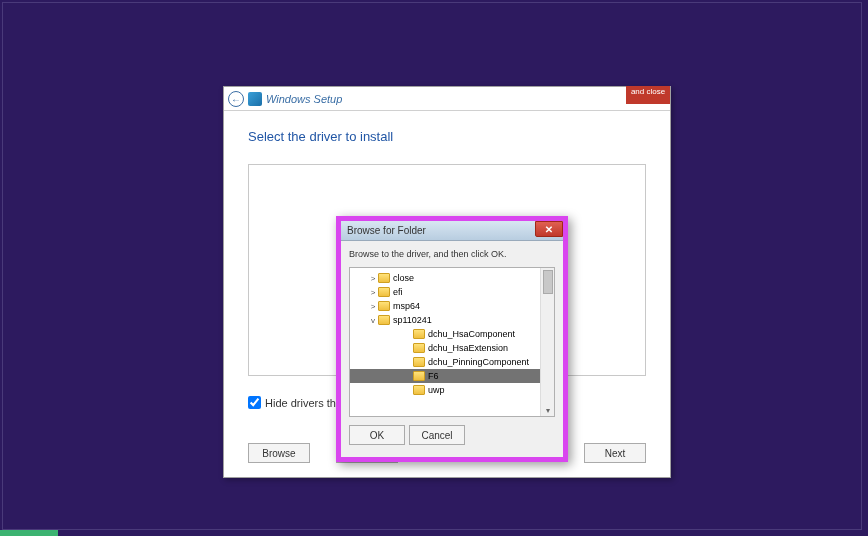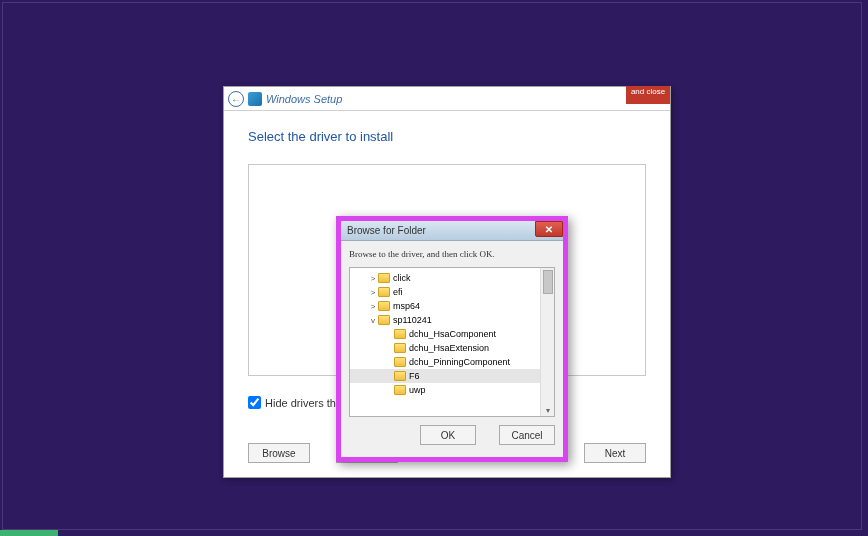--- a/index.html
+++ b/index.html
@@ -124,21 +124,21 @@
     color: #fff;
     display: flex; align-items: center; justify-content: center;
     font-size: 10px;
     font-weight: bold;
     border: 1px solid #a02818;
     border-radius: 0 0 0 2px;
   }
   .browse-body {
     padding: 8px;
   }
-  .browse-text { font-size: 9px; color: #333; margin-bottom: 8px; font-family: Liberation Serif, serif; }
+  .browse-text { font-size: 9px; color: #333; margin-bottom: 8px; }
   .tree-box {
     border: 1px solid #b0b0b0;
     background: #fff;
     height: 150px;
     overflow: hidden;
     position: relative;
     padding: 3px 0;
     font-size: 9px;
   }
   .tree-scroll {
@@ -178,28 +178,28 @@
     text-align: center;
   }
   .tree-item .fld {
     width: 12px; height: 10px;
     background: linear-gradient(#ffe27a,#f0c040);
     border: 1px solid #d0a020;
     margin-right: 3px;
     border-radius: 1px;
   }
   .tree-item.selected {
-    background: #e5e5e5;
+    background: #737373;
   }
   .tree-item.depth1 { padding-left: 18px; }
-  .tree-item.depth2 { padding-left: 34px; }
+  .tree-item.depth2 { padding-left: 53px; }
   .browse-btns {
     display: flex;
-    justify-content: flex-end;
-    gap: 23px;
+    justify-content: flex-start;
+    gap: 4px;
     margin-top: 8px;
   }
   .browse-btns .win-btn { min-width: 56px; }
   .taskbar-stub {
     position: absolute;
     left: 0; bottom: 0;
     width: 58px; height: 6px;
     background: #3cb371;
   }
 </style>
@@ -244,21 +244,21 @@
     <div class="browse-text">Browse to the driver, and then click OK.</div>
     <div class="tree-box" id="tree-box">
       <div class="tree-scroll">
         <div class="arrow up">▴</div>
         <div class="thumb"></div>
         <div class="arrow dn">▾</div>
       </div>
     <div class="tree-item depth1">
           <span class="exp">&gt;</span>
           <span class="fld"></span>
-          <span>click</span>
+          <span>close</span>
         </div>
         <div class="tree-item depth1">
           <span class="exp">&gt;</span>
           <span class="fld"></span>
           <span>efi</span>
         </div>
         <div class="tree-item depth1">
           <span class="exp">&gt;</span>
           <span class="fld"></span>
           <span>msp64</span>

